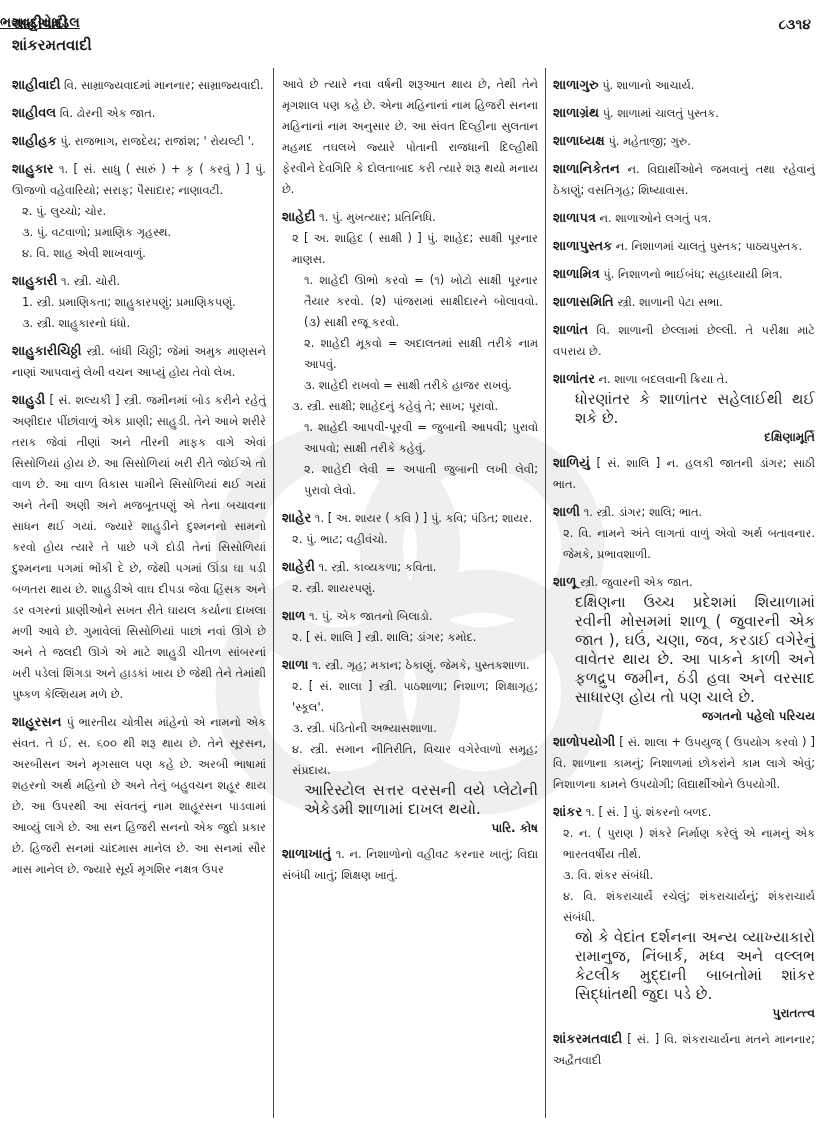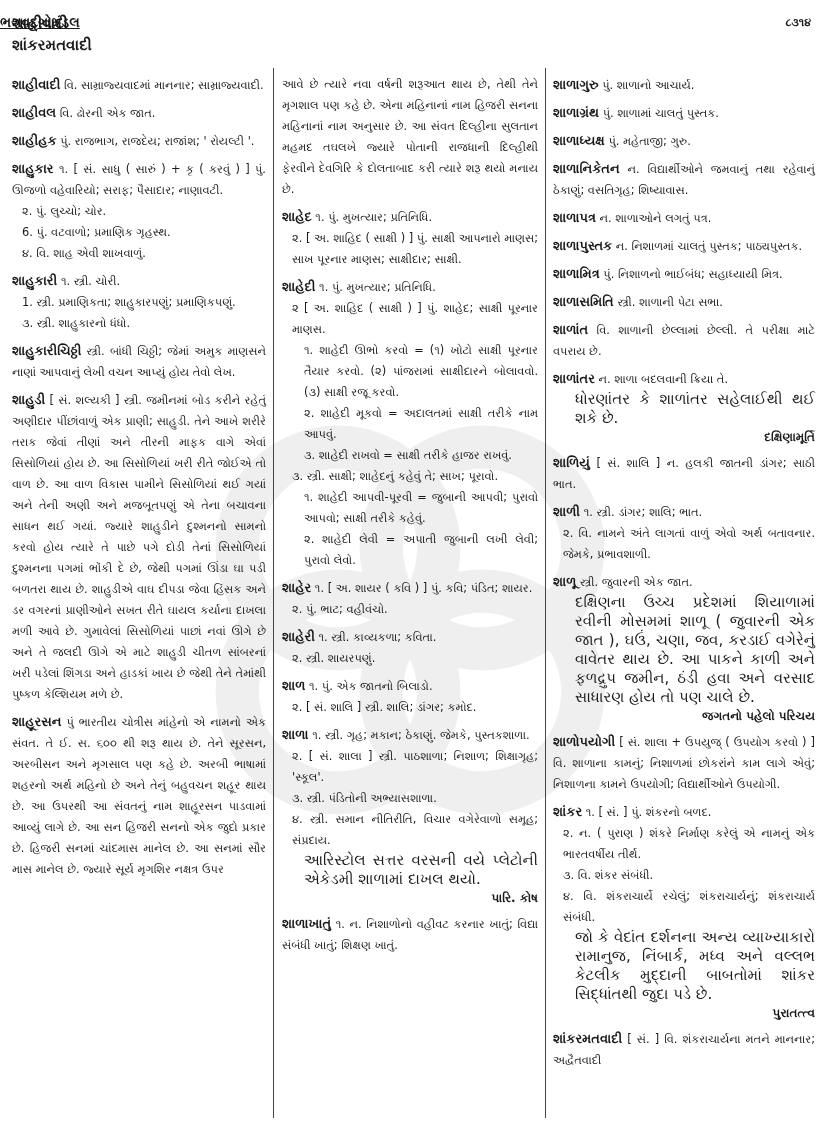--- a/index.html
+++ b/index.html
@@ -9,21 +9,21 @@
   }
   .watermark {
     position:absolute; left:170px; top:380px; width:480px; height:480px;
     pointer-events:none; opacity:0.09;
   }
   .header { position:absolute; top:0; left:0; width:825px; height:60px; }
   .guide { position:absolute; left:12px; font-weight:bold; font-size:15px; }
   .guide.top { top:14px; }
   .guide.bottom { top:36px; }
   .title { position:absolute; left:0; width:825px; top:14px; text-align:left; font-size:14px; font-weight:bold;text-decoration:underline; }
-  .pageno { position:absolute; right:14px; top:16px; font-size:11px; font-weight:bold; }
+  .pageno { position:absolute; right:14px; top:16px; font-size:14px; font-weight:bold; }
   .columns { position:absolute; top:62px; left:0; width:825px; height:1067px; }
   .col { position:absolute; top:0; font-size:11.4px; line-height:21px; text-align:justify;margin-top:12px; }
   .col1 { left:12px; width:254px; }
   .col2 { left:282px; width:256px; }
   .col3 { left:553px; width:262px; }
   .rule { position:absolute; top:6px; width:1px; background:#444; height:1050px; }
   .rule.r1 { left:273px; } .rule.r2 { left:545px; }
   .entry { margin:0 0 6px 0; }
   .head { font-weight:bold; font-size:13px; }
   .sense { display:block; padding-left:10px; }
@@ -50,29 +50,28 @@
   <div class="pageno">૮૩૧૪</div>
 </div>
 
 <div class="columns">
   <div class="rule r1"></div>
   <div class="rule r2"></div>
   <div class="col col1" id="col-0">
       <div class="entry"><span class="head">શાહીવાદી</span> <span>વિ. સામ્રાજ્યવાદમાં માનનાર; સામ્રાજ્યવાદી.</span></div>
       <div class="entry"><span class="head">શાહીવલ</span> <span>વિ. ઢોરની એક જાત.</span></div>
       <div class="entry"><span class="head">શાહીહક</span> <span>પું. રાજભાગ, રાજદેય; રાજાંશ; ' રોયલ્ટી '.</span></div>
-      <div class="entry"><span class="head">શાહુકાર</span> <span>૧. [ સં. સાધુ ( સારું ) + કૃ ( કરવું ) ] પું. ઊજળો વહેવારિયો; સરાફ; પૈસાદાર; નાણાવટી.</span><span class="sense">૨. પું. લુચ્ચો; ચોર.</span><span class="sense">6. પું. વટવાળો; પ્રમાણિક ગૃહસ્થ.</span><span class="sense">૪. વિ. શાહ એવી શાખવાળું.</span></div>
+      <div class="entry"><span class="head">શાહુકાર</span> <span>૧. [ સં. સાધુ ( સારું ) + કૃ ( કરવું ) ] પું. ઊજળો વહેવારિયો; સરાફ; પૈસાદાર; નાણાવટી.</span><span class="sense">૨. પું. લુચ્ચો; ચોર.</span><span class="sense">૩. પું. વટવાળો; પ્રમાણિક ગૃહસ્થ.</span><span class="sense">૪. વિ. શાહ એવી શાખવાળું.</span></div>
       <div class="entry"><span class="head">શાહુકારી</span> <span>૧. સ્ત્રી. ચોરી.</span><span class="sense">1. સ્ત્રી. પ્રમાણિકતા; શાહુકારપણું; પ્રમાણિકપણું.</span><span class="sense">૩. સ્ત્રી. શાહુકારનો ધંધો.</span></div>
       <div class="entry"><span class="head">શાહુકારીચિઠ્ઠી</span> <span>સ્ત્રી. બાંધી ચિઠ્ઠી; જેમાં અમુક માણસને નાણાં આપવાનું લેખી વચન આપ્યું હોય તેવો લેખ.</span></div>
       <div class="entry"><span class="head">શાહુડી</span> <span>[ સં. શલ્યકી ] સ્ત્રી. જમીનમાં બોડ કરીને રહેતું અણીદાર પીંછાંવાળું એક પ્રાણી; સાહુડી. તેને આખે શરીરે તરાક જેવાં તીણાં અને તીરની માફક વાગે એવાં સિસોળિયાં હોય છે. આ સિસોળિયાં ખરી રીતે જોઈએ તો વાળ છે. આ વાળ વિકાસ પામીને સિસોળિયાં થઈ ગયાં અને તેની અણી અને મજબૂતપણું એ તેના બચાવના સાધન થઈ ગયાં. જ્યારે શાહુડીને દુશ્મનનો સામનો કરવો હોય ત્યારે તે પાછે પગે દોડી તેનાં સિસોળિયાં દુશ્મનના પગમાં ભોંકી દે છે, જેથી પગમાં ઊંડા ઘા પડી બળતરા થાય છે. શાહુડીએ વાઘ દીપડા જેવા હિંસક અને ડર વગરનાં પ્રાણીઓને સખત રીતે ઘાયલ કર્યાના દાખલા મળી આવે છે. ગુમાવેલાં સિસોળિયાં પાછાં નવાં ઊગે છે અને તે જલદી ઊગે એ માટે શાહુડી ચીતળ સાંબરનાં ખરી પડેલાં શિંગડા અને હાડકાં ખાય છે જેથી તેને તેમાંથી પુષ્કળ કેલ્શિયમ મળે છે.</span></div>
       <div class="entry"><span class="head">શાહૂરસન</span> <span>પું ભારતીય ચોત્રીસ માંહેનો એ નામનો એક સંવત. તે ઈ. સ. ૬૦૦ થી શરૂ થાય છે. તેને સૂરસન, અરબીસન અને મૃગસાલ પણ કહે છે. અરબી ભાષામાં શહરનો અર્થ મહિનો છે અને તેનું બહુવચન શહૂર થાય છે. આ ઉપરથી આ સંવતનું નામ શાહૂરસન પાડવામાં આવ્યું લાગે છે. આ સન હિજરી સનનો એક જુદો પ્રકાર છે. હિજરી સનમાં ચાંદમાસ માનેલ છે. આ સનમાં સૌર માસ માનેલ છે. જ્યારે સૂર્ય મૃગશિર નક્ષત્ર ઉપર</span></div>
     </div>
   <div class="col col2" id="col-1">
       <div class="entry"><span>આવે છે ત્યારે નવા વર્ષની શરૂઆત થાય છે, તેથી તેને મૃગશાલ પણ કહે છે. એના મહિનાનાં નામ હિજરી સનના મહિનાનાં નામ અનુસાર છે. આ સંવત દિલ્હીના સુલતાન મહમદ તઘલખે જ્યારે પોતાની રાજધાની દિલ્હીથી ફેરવીને દેવગિરિ કે દોલતાબાદ કરી ત્યારે શરૂ થયો મનાય છે.</span></div>
-      <div class="entry"><span class="head">શાહેદ</span> <span>૧. પું. મુખત્યાર; પ્રતિનિધિ.</span><span class="sense">૨. [ અ. શાહિદ ( સાક્ષી ) ] પું. સાક્ષી આપનારો માણસ; સાખ પૂરનાર માણસ; સાક્ષીદાર; સાક્ષી.</span></div>
       <div class="entry"><span class="head">શાહેદી</span> <span>૧. પું. મુખત્યાર; પ્રતિનિધિ.</span><span class="sense">૨ [ અ. શાહિદ ( સાક્ષી ) ] પું. શાહેદ; સાક્ષી પૂરનાર માણસ.</span><span class="sub">૧. શાહેદી ઊભો કરવો = (૧) ખોટો સાક્ષી પૂરનાર તૈયાર કરવો. (૨) પાંજરામાં સાક્ષીદારને બોલાવવો. (૩) સાક્ષી રજૂ કરવો.</span><span class="sub">૨. શાહેદી મૂકવો = અદાલતમાં સાક્ષી તરીકે નામ આપવું.</span><span class="sub">૩. શાહેદી રાખવો = સાક્ષી તરીકે હાજર રાખવું.</span><span class="sense">૩. સ્ત્રી. સાક્ષી; શાહેદનું કહેવું તે; સાખ; પૂરાવો.</span><span class="sub">૧. શાહેદી આપવી-પૂરવી = જુબાની આપવી; પુરાવો આપવો; સાક્ષી તરીકે કહેવું.</span><span class="sub">૨. શાહેદી લેવી = અપાતી જુબાની લખી લેવી; પુરાવો લેવો.</span></div>
       <div class="entry"><span class="head">શાહેર</span> <span>૧. [ અ. શાયર ( કવિ ) ] પું. કવિ; પંડિત; શાયર.</span><span class="sense">૨. પું. ભાટ; વહીવંચો.</span></div>
       <div class="entry"><span class="head">શાહેરી</span> <span>૧. સ્ત્રી. કાવ્યકળા; કવિતા.</span><span class="sense">૨. સ્ત્રી. શાયરપણું.</span></div>
       <div class="entry"><span class="head">શાળ</span> <span>૧. પું. એક જાતનો બિલાડો.</span><span class="sense">૨. [ સં. શાલિ ] સ્ત્રી. શાલિ; ડાંગર; કમોદ.</span></div>
       <div class="entry"><span class="head">શાળા</span> <span>૧. સ્ત્રી. ગૃહ; મકાન; ઠેકાણું. જેમકે, પુસ્તકશાળા.</span><span class="sense">૨. [ સં. શાલા ] સ્ત્રી. પાઠશાળા; નિશાળ; શિક્ષાગૃહ; 'સ્કૂલ'.</span><span class="sense">૩. સ્ત્રી. પંડિતોની અભ્યાસશાળા.</span><span class="sense">૪. સ્ત્રી. સમાન નીતિરીતિ, વિચાર વગેરેવાળો સમૂહ; સંપ્રદાય.</span><span class="quote">આરિસ્ટોલ સત્તર વરસની વયે પ્લેટોની એકેડમી શાળામાં દાખલ થયો.</span><span class="src">પારિ. કોષ</span></div>
       <div class="entry"><span class="head">શાળાખાતું</span> <span>૧. ન. નિશાળોનો વહીવટ કરનાર ખાતું; વિદ્યા સંબંધી ખાતું; શિક્ષણ ખાતું.</span></div>
     </div>
   <div class="col col3" id="col-2">
       <div class="entry"><span class="head">શાળાગુરુ</span> <span>પું. શાળાનો આચાર્ય.</span></div>
       <div class="entry"><span class="head">શાળાગ્રંથ</span> <span>પું. શાળામાં ચાલતું પુસ્તક.</span></div>

